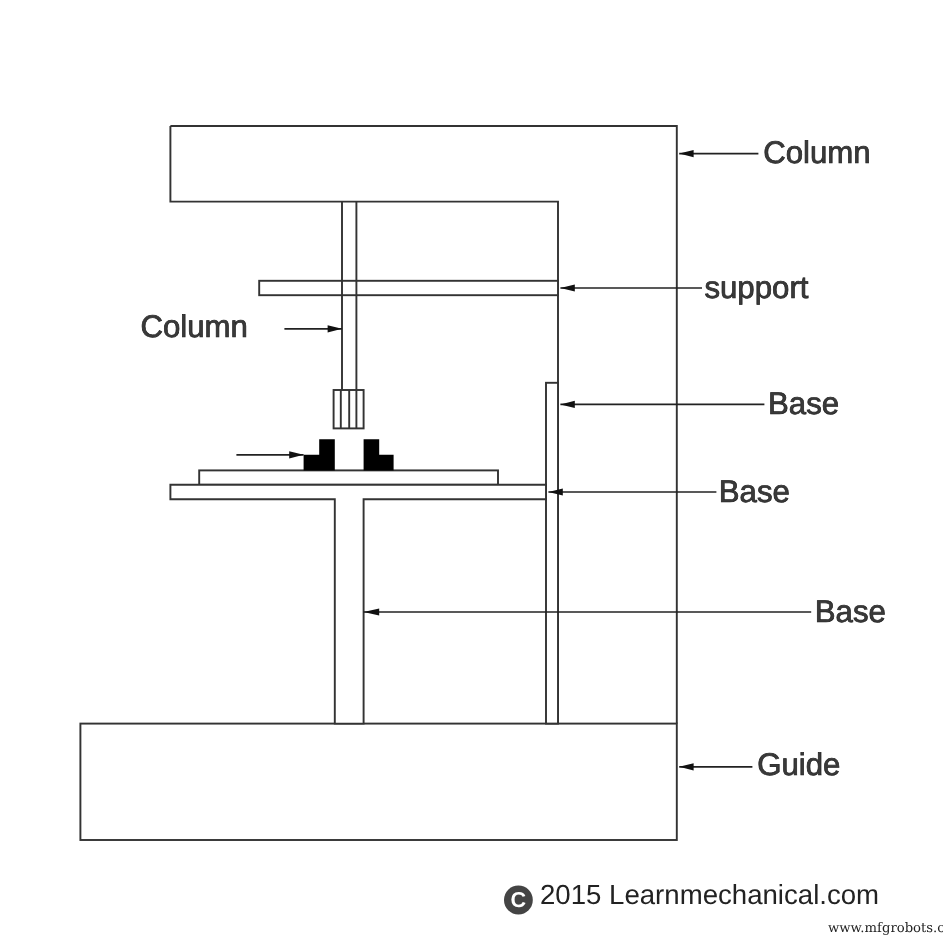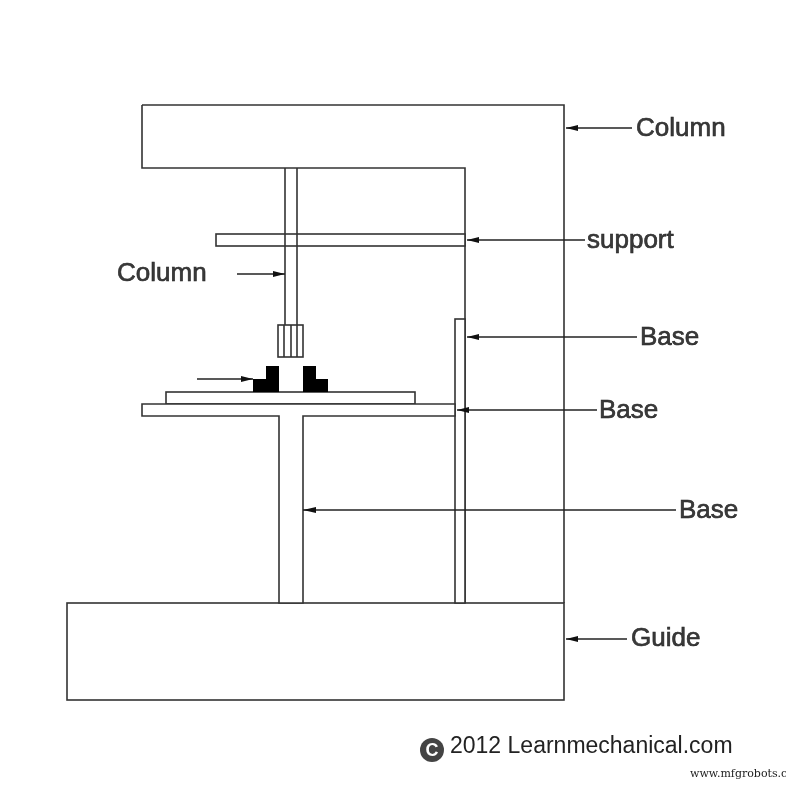--- a/index.html
+++ b/index.html
@@ -73,16 +73,16 @@
 
   <div class="lbl" style="left:636px; top:114px;">Column</div>
   <div class="lbl" style="left:587px; top:226px;">support</div>
   <div class="lbl" style="left:117px; top:259px;">Column</div>
   <div class="lbl" style="left:640px; top:323px;">Base</div>
   <div class="lbl" style="left:599px; top:396px;">Base</div>
   <div class="lbl" style="left:679px; top:496px;">Base</div>
   <div class="lbl" style="left:631px; top:624px;">Guide</div>
 
   <div class="copy" style="left:420px; top:732px;">
-    <span class="c">C</span><span>2012 Learnmechanical.com</span>
+    <span class="c">C</span><span>2015 Learnmechanical.com</span>
   </div>
   <div class="wm" style="left:690px; top:767px;">www.mfgrobots.com</div>
 </div>
 
 </body></html>

